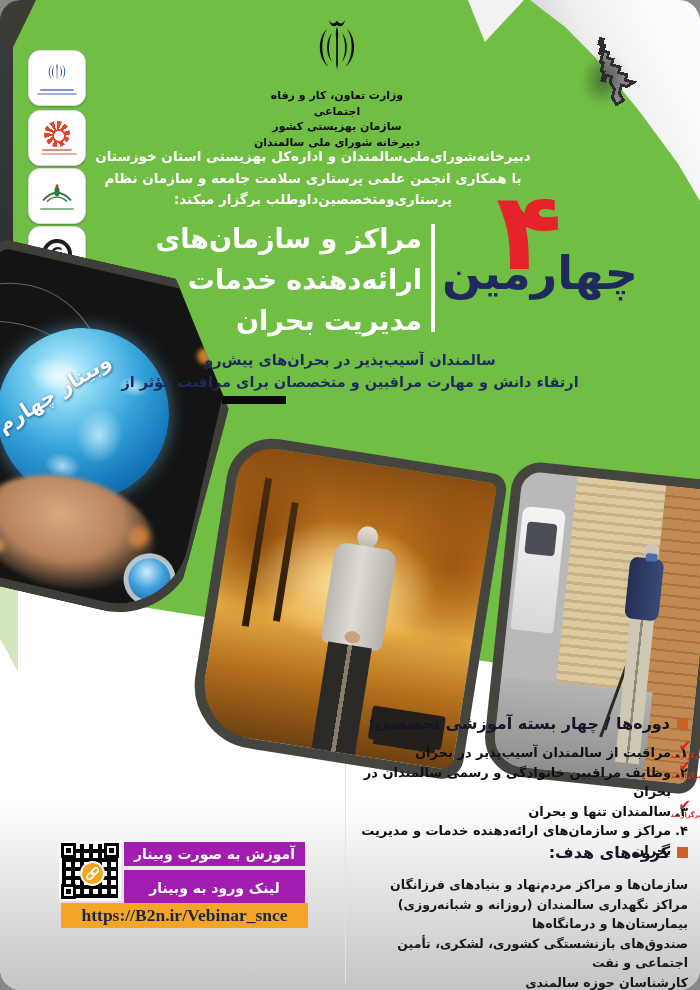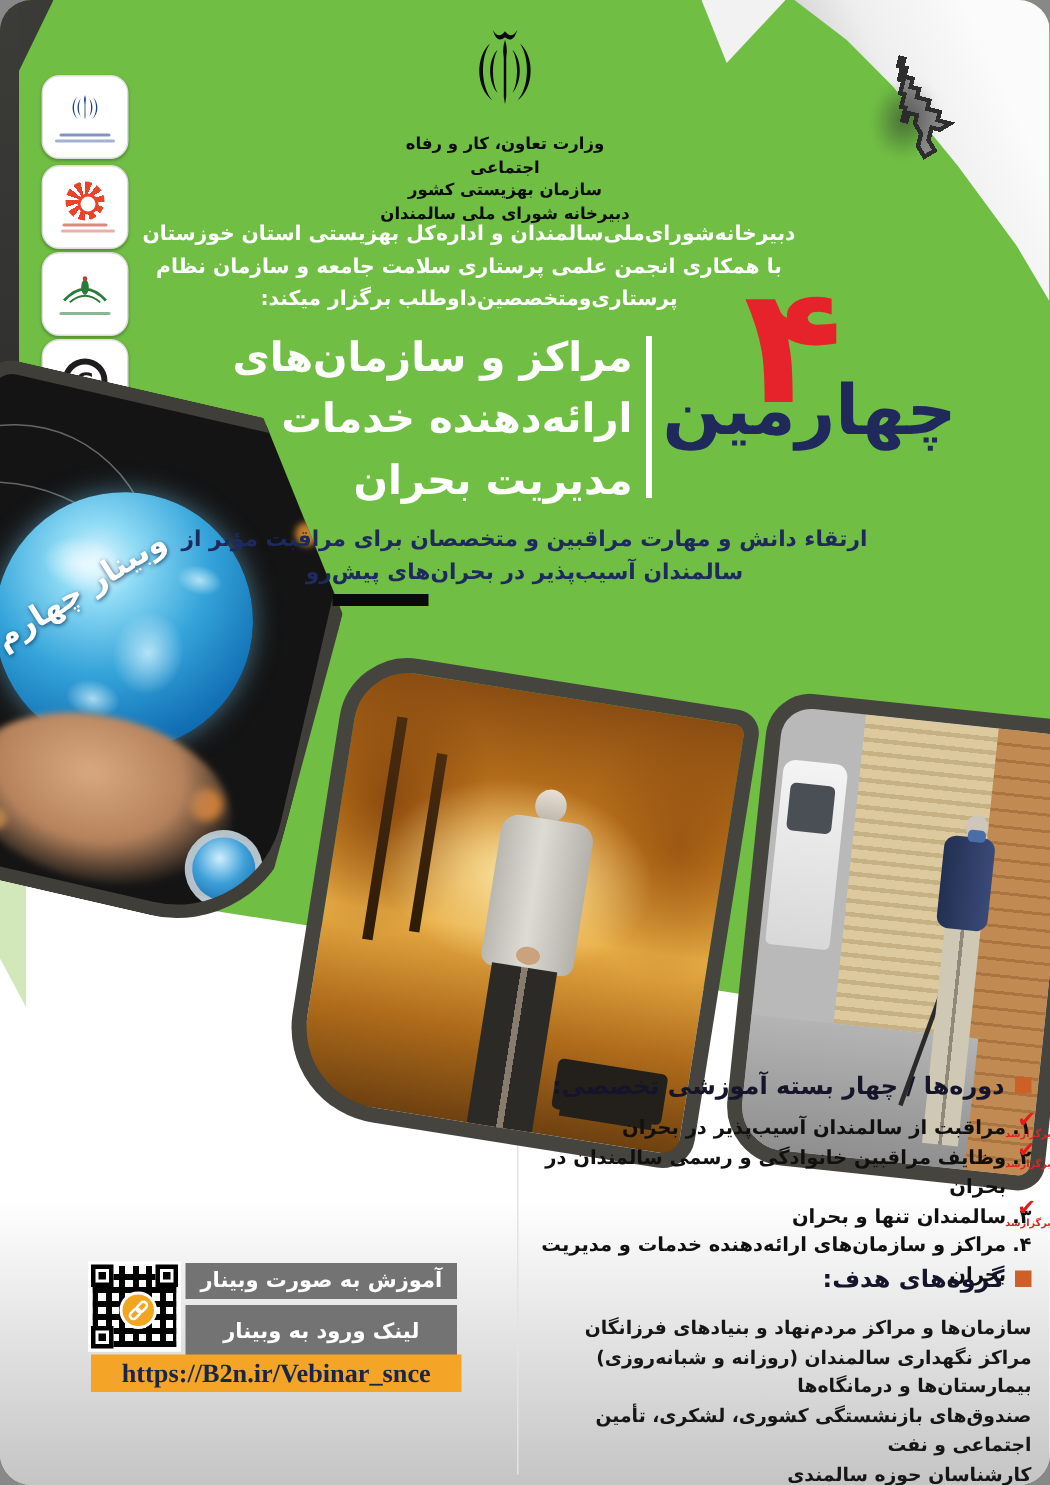--- a/index.html
+++ b/index.html
@@ -149,21 +149,21 @@
 
   .reg-block { left:59px; top:841px; width:250px; z-index:6; }
   .qr { position:absolute; left:0; top:0; width:62px; height:60px; background:#fff; border:3px solid #fff;
     background-image:
       repeating-linear-gradient(0deg,#000 0 4px, transparent 4px 9px),
       repeating-linear-gradient(90deg,#000 0 4px, #fff 4px 9px); }
   .finder { position:absolute; width:15px; height:15px; border:3px solid #000; background:#fff; }
   .finder::after { content:""; position:absolute; left:2px; top:2px; width:5px; height:5px; background:#000; }
   .qr-link-dot { position:absolute; left:18px; top:17px; width:25px; height:25px; border-radius:50%;
     background:#f2a51f; border:2px solid #fff; display:flex; align-items:center; justify-content:center; }
-  .teal-btn { position:absolute; left:65px; width:181px; height:24px; background:#737373;
+  .teal-btn { position:absolute; left:65px; width:181px; height:24px; background:#a21caf;
     color:#fff; font-size:14px; font-weight:bold; display:flex; align-items:center; justify-content:center; }
   .url-bar { position:absolute; left:2px; top:62px; width:247px; height:25px; background:#f4a427;
     display:flex; align-items:center; justify-content:center; direction:ltr;
     font-family:"Liberation Serif",serif; font-weight:bold; font-size:17.5px; color:#18264a; }
 
   .targets { right:12px; top:843px; width:338px; z-index:6; }
   .target-list { margin-top:13px; }
   .target-line { font-size:12.5px; font-weight:600; color:#161616; line-height:19.5px; }
 </style>
 </head>
@@ -245,22 +245,22 @@
 
   <div class="abs ordinal-num">۴</div>
   <div class="abs ordinal-word">چهارمین</div>
   <div class="abs title-divider"></div>
   <div class="abs main-title">
     <div>مراکز و سازمان‌های</div>
     <div>ارائه‌دهنده خدمات و</div>
     <div>مدیریت بحران</div>
   </div>
   <div class="abs subtitle">
+    <div>سالمندان آسیب‌پذیر در بحران‌های پیش‌رو</div>
     <div>ارتقاء دانش و مهارت مراقبین و متخصصان برای مراقبت مؤثر از</div>
-    <div>سالمندان آسیب‌پذیر در بحران‌های پیش‌رو</div>
   </div>
   <div class="abs website-row">
     <span class="website-dash"></span>
   </div>
 
   <div class="abs white-arc"></div>
   <div class="abs green-sliver"></div>
   <div class="abs bottom-grad"></div>
   <div class="abs col-divider"></div>
 

